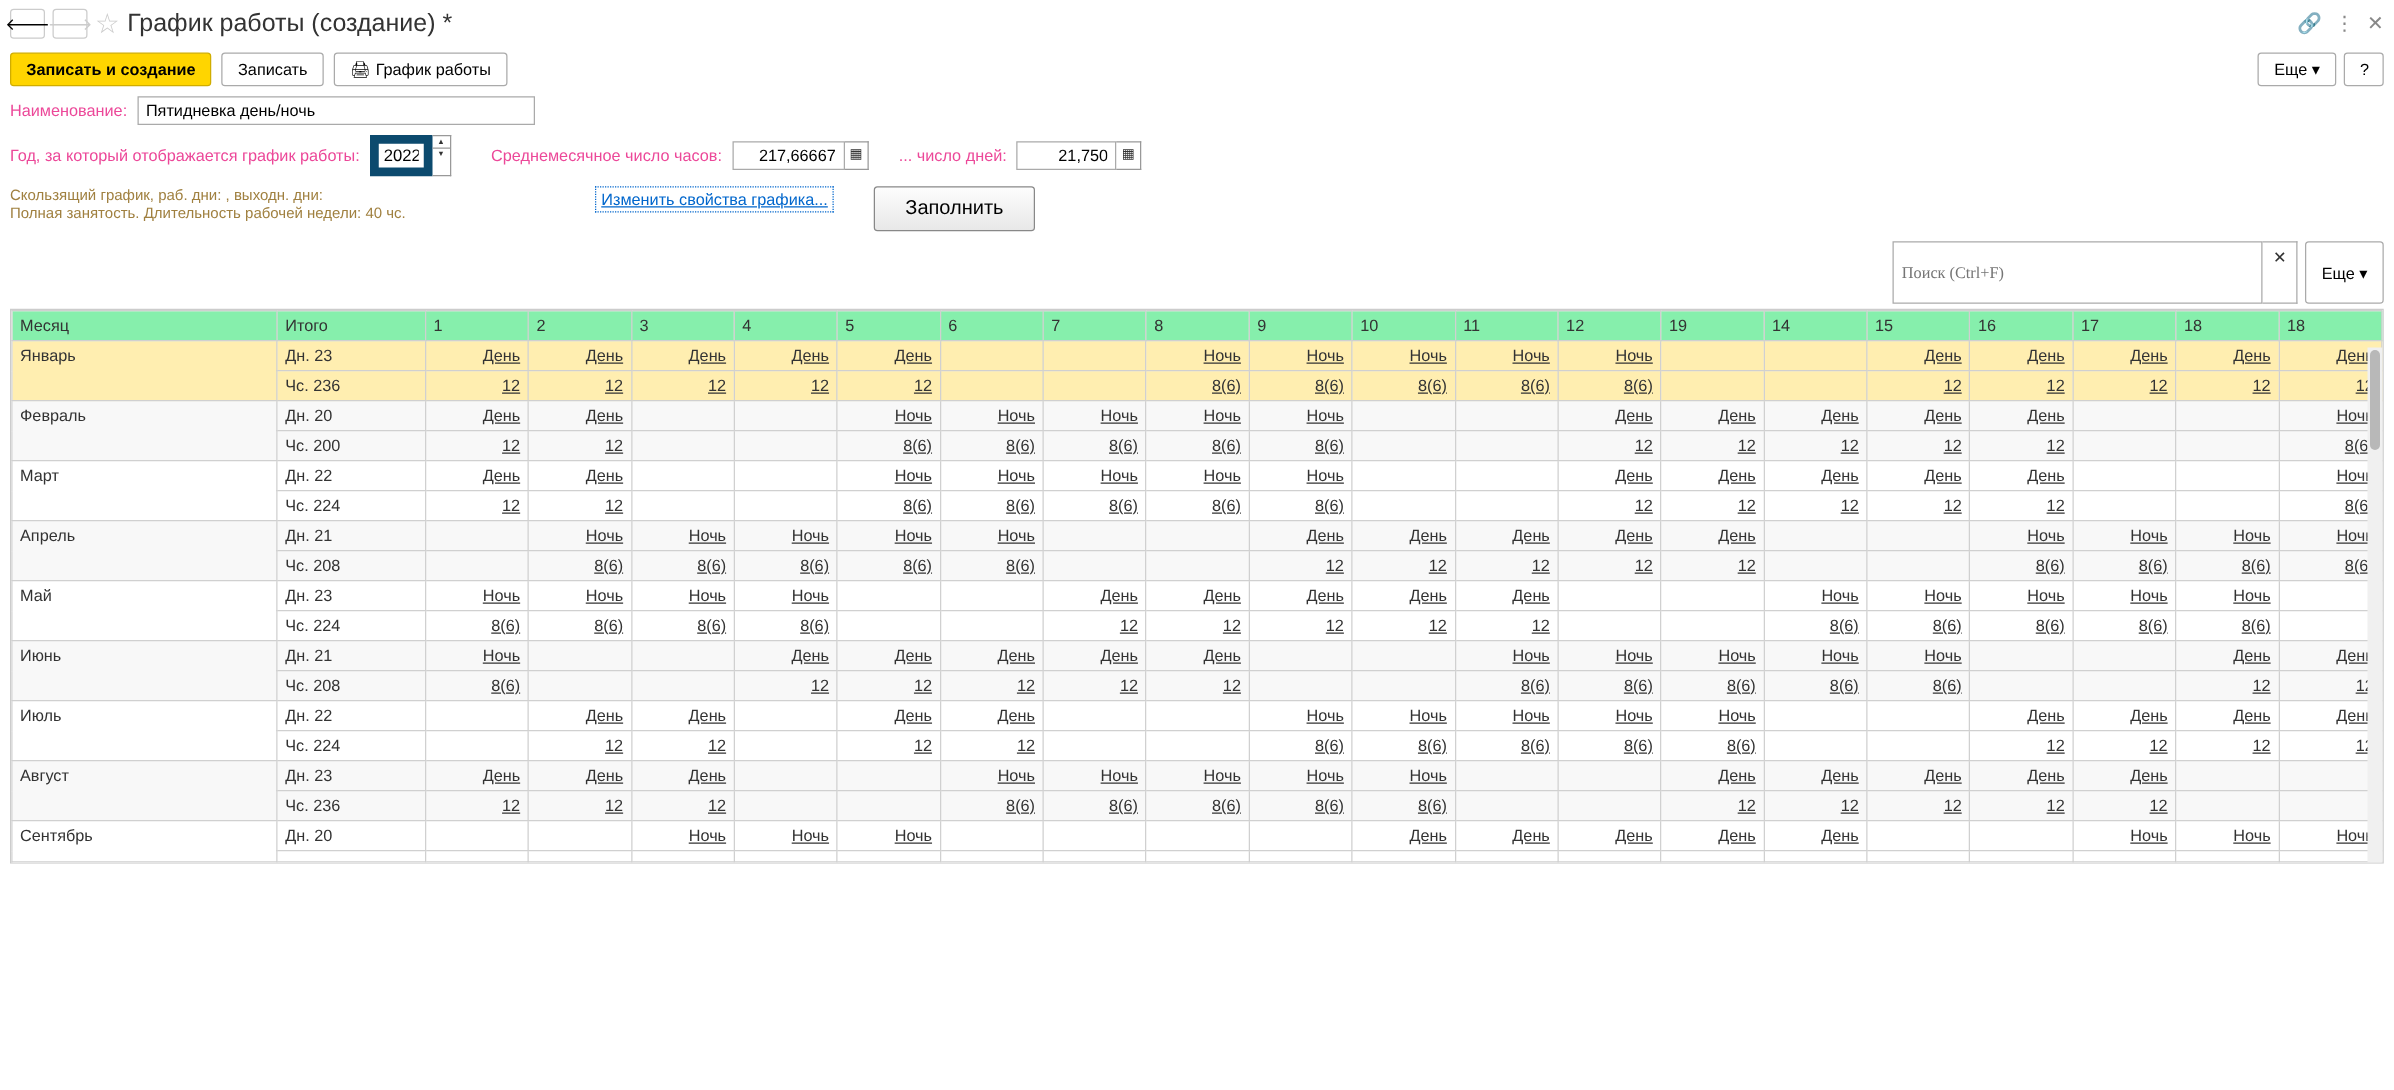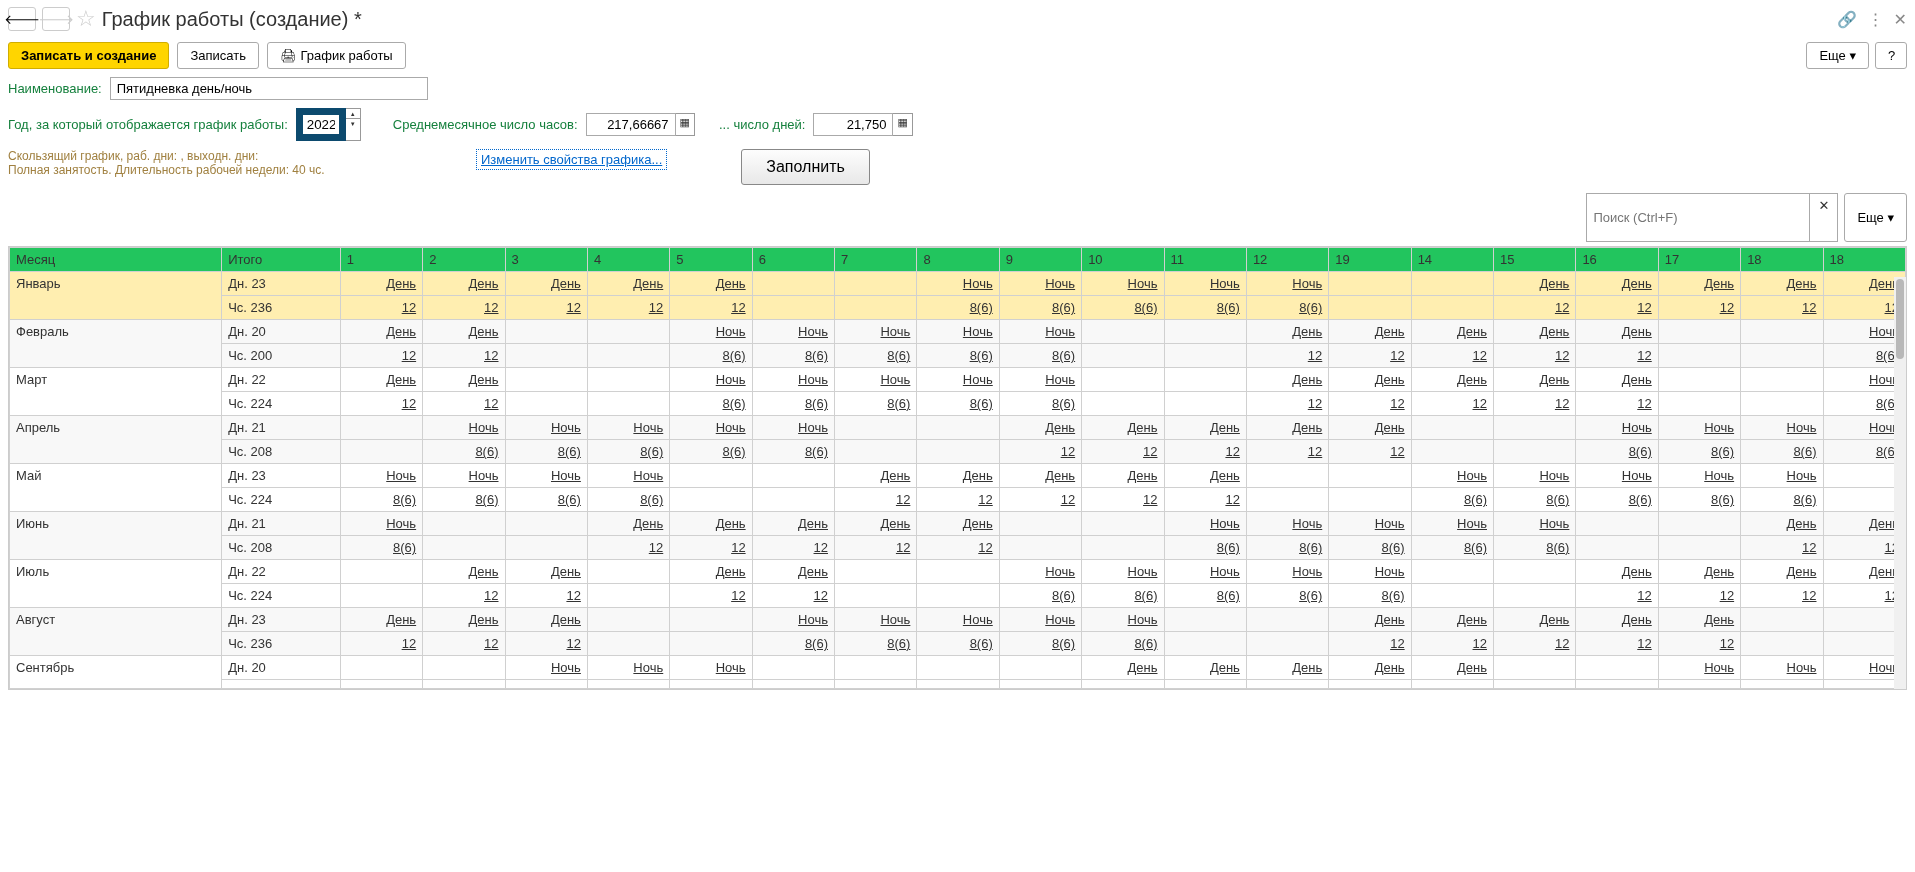--- a/index.html
+++ b/index.html
@@ -10,40 +10,40 @@
 .title { font-size: 20px; font-weight: normal; flex: 1; }
 .header-right { display: flex; gap: 10px; align-items: center; }
 .link-icon, .menu-icon, .close-icon { cursor: pointer; color: #888; font-size: 16px; }
 .toolbar { display: flex; align-items: center; padding: 4px 8px; gap: 8px; }
 .btn { padding: 5px 12px; border: 1px solid #aaa; border-radius: 3px; background: #fff; cursor: pointer; font-size: 13px; }
 .btn-primary { background: #ffd500; border-color: #d0ad00; font-weight: bold; }
 .btn-more { padding: 5px 12px; }
 .btn-help { width: 32px; }
 .toolbar-right { margin-left: auto; display: flex; gap: 6px; }
 .form-row { display: flex; align-items: center; padding: 4px 8px; gap: 8px; }
-.label { color: #15803d; font-size: 13px; }
+.label { color: #ec4899; font-size: 13px; }
 .input { border: 1px solid #aaa; padding: 3px 6px; font-size: 13px; }
 .input-name { width: 318px; }
 .input-year { width: 50px; text-align: right; border: 7px solid #0c4a6e; padding: 2px 4px; }
 .year-spinner { display: flex; flex-direction: column; border: 1px solid #999; border-left: none; }
 .spinner-btn { height: 10px; width: 14px; display: flex; align-items: center; justify-content: center; font-size: 6px; border-bottom: 1px solid #999; cursor: pointer; }
 .spinner-btn:last-child { border-bottom: none; }
 .input-hours { width: 90px; text-align: right; }
 .input-days { width: 80px; text-align: right; }
 .calc-btn { border: 1px solid #999; border-left: none; padding: 2px 4px; font-size: 11px; cursor: pointer; }
 .info-text { color: #a08040; font-size: 12px; }
 .link-text { color: #0066cc; text-decoration: underline; cursor: pointer; border: 1px dotted #0066cc; padding: 2px 4px; }
-.btn-fill { padding: 8px 24px; font-size: 16px; border: 1px solid #888; background: linear-gradient(#fdfdfd, #e8e8e8); border-radius: 3px; cursor: pointer; margin-left: 42px; }
+.btn-fill { padding: 8px 24px; font-size: 16px; border: 1px solid #888; background: linear-gradient(#fdfdfd, #e8e8e8); border-radius: 3px; cursor: pointer; }
 .search-bar { display: flex; justify-content: flex-end; padding: 4px 8px; gap: 6px; }
-.search-input { width: 224px; padding: 16px 6px; border: 1px solid #aaa; font-size: 13px; }
+.search-input { width: 296px; padding: 16px 6px; border: 1px solid #aaa; font-size: 13px; font-family: Liberation Serif, serif; }
 .clear-search { border: 1px solid #aaa; border-left: none; padding: 4px 8px; cursor: pointer; }
 .table-wrap { border: 1px solid #ccc; margin: 0 8px; overflow-x: auto; position: relative; }
 table { border-collapse: collapse; width: 100%; }
 th, td { border: 1px solid #d0d0d0; padding: 4px 6px; font-size: 13px; font-weight: normal; text-align: left; white-space: nowrap; }
-th { background: #22c55e; }
+th { background: #86efac; }
 .col-month { width: 170px; }
 .col-total { width: 95px; }
 .col-day { width: 66px; text-align: right; }
 .day-cell, .hours-cell { text-align: right; }
 .day-link { color: #333; text-decoration: underline; cursor: pointer; }
 .row-selected td { background: #ffeeb0 !important; }
 .row-even td { background: #fff; }
 .row-odd td { background: #f8f8f8; }
 .scrollbar-track { position: absolute; right: 0; top: 30px; width: 12px; bottom: 0; background: #f0f0f0; }
 .scrollbar-thumb { background: #b8b8b8; border-radius: 6px; width: 8px; margin: 2px; height: 80px; }

